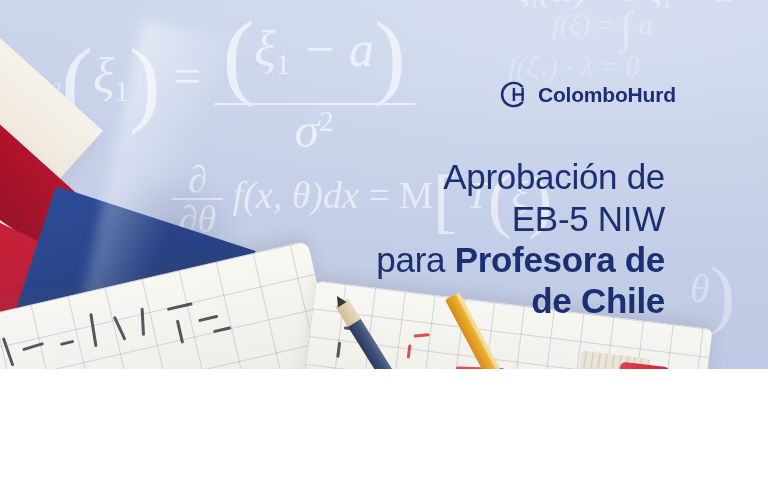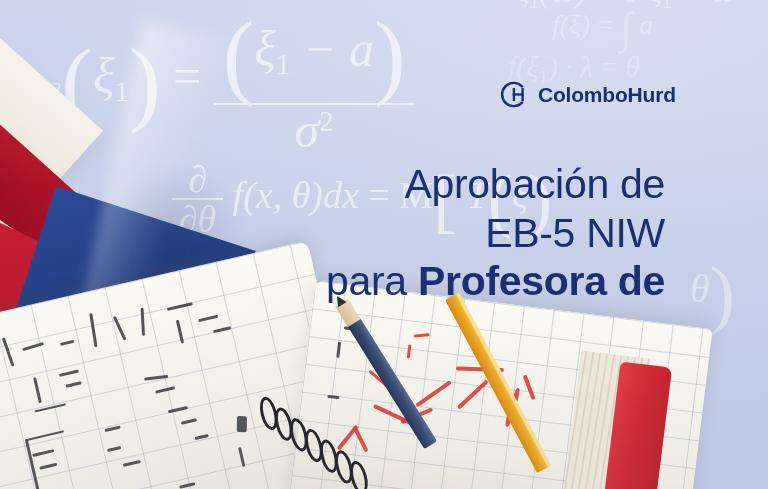--- a/index.html
+++ b/index.html
@@ -1,20 +1,20 @@
 <!DOCTYPE html>
 <html><head>
 <meta charset="utf-8">
 <style>
   html,body{margin:0;padding:0;background:#ffffff;}
   *{box-sizing:border-box;}
 
   .stage{
     position:relative;
-    width:768px;height:489px;
+    width:768px;height:369px;
     overflow:hidden;
     background:#c9d3ea;
     font-family:"Liberation Sans", sans-serif;
   }
 
   
   .bg-base{
     position:absolute;inset:0;
     background:
       radial-gradient(130% 90% at 78% 8%, #d3dbee 0%, #c7d1e9 55%, #c2cde7 100%);
@@ -210,21 +210,21 @@
     font-size:21px;font-weight:bold;color:#1b2f73;
     letter-spacing:-.2px;line-height:1;white-space:nowrap;
   }
 
   
   .headline{
     position:absolute;right:103px;top:133px;
     width:420px;
     text-align:right;
     color:#1b2f73;
-    font-size:41px;
+    font-size:35px;
     line-height:1.18;
     letter-spacing:-.3px;
   }
   .headline .ln{display:block;font-weight:normal;}
   .headline .ln.b{font-weight:bold;}
   .headline .ln .b{font-weight:bold;}
 </style>
 </head>
 <body>
 
@@ -378,15 +378,16 @@
       <rect x="30.2" y="11.5" width="3.1" height="17" fill="#1b2f73"></rect>
       <rect x="19" y="18.5" width="14.3" height="3" fill="#1b2f73"></rect>
     </svg>
     <span class="logo-text">ColomboHurd</span>
   </div>
 
   <h1 class="headline">
     <span class="ln">Aprobación de</span>
     <span class="ln">EB-5 NIW</span>
     <span class="ln"><span>para </span><span class="b">Profesora de</span></span>
+    <span class="ln b">de Chile</span>
   </h1>
 
 </div>
 
 </body></html>

